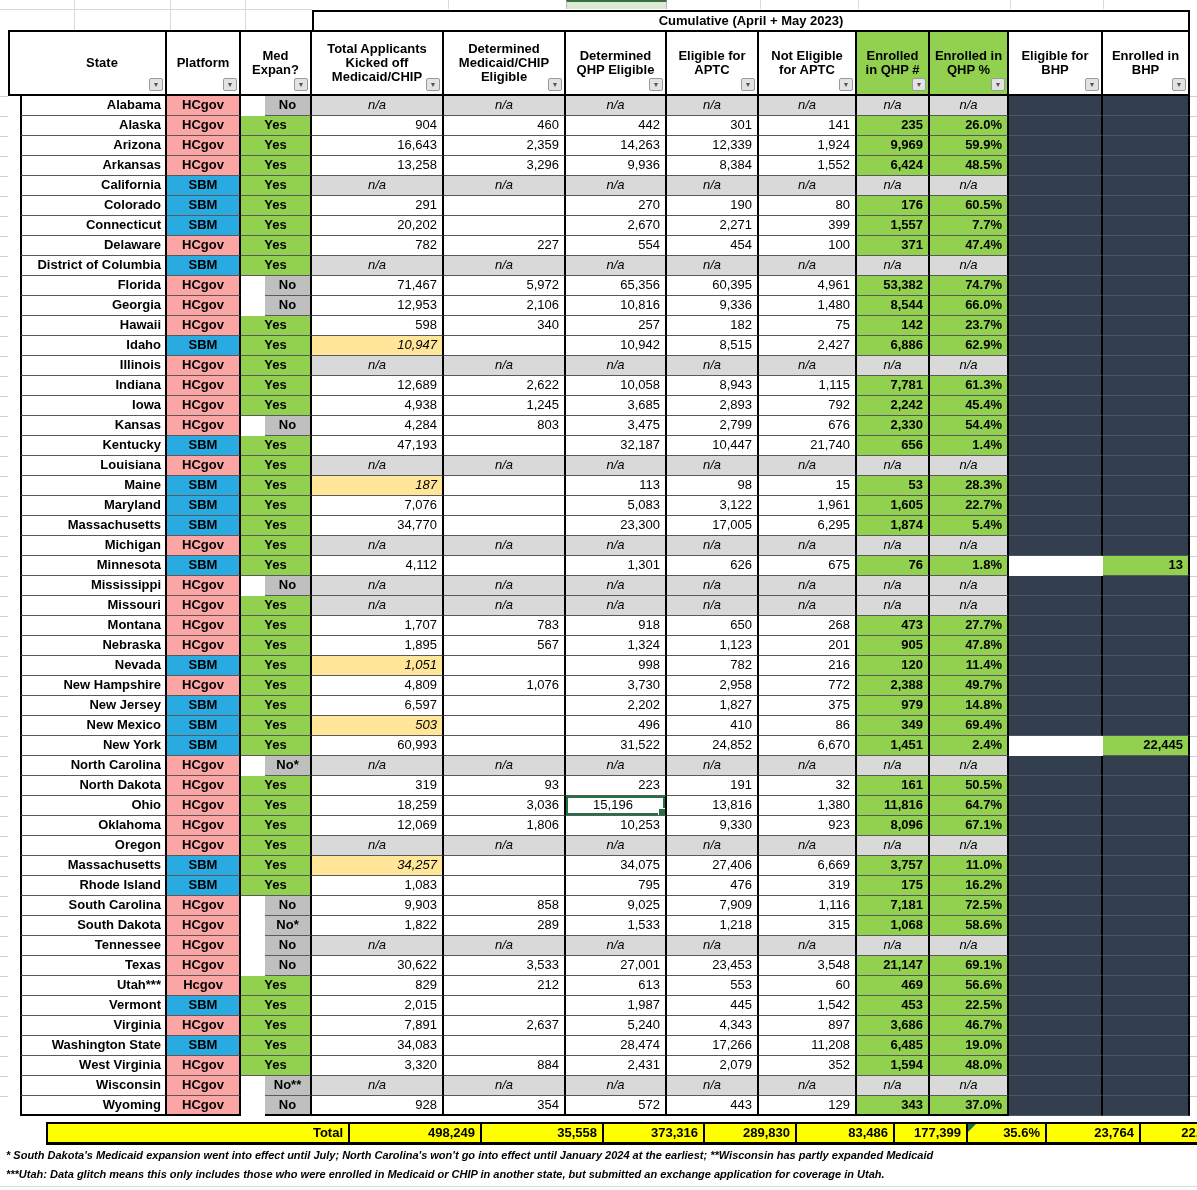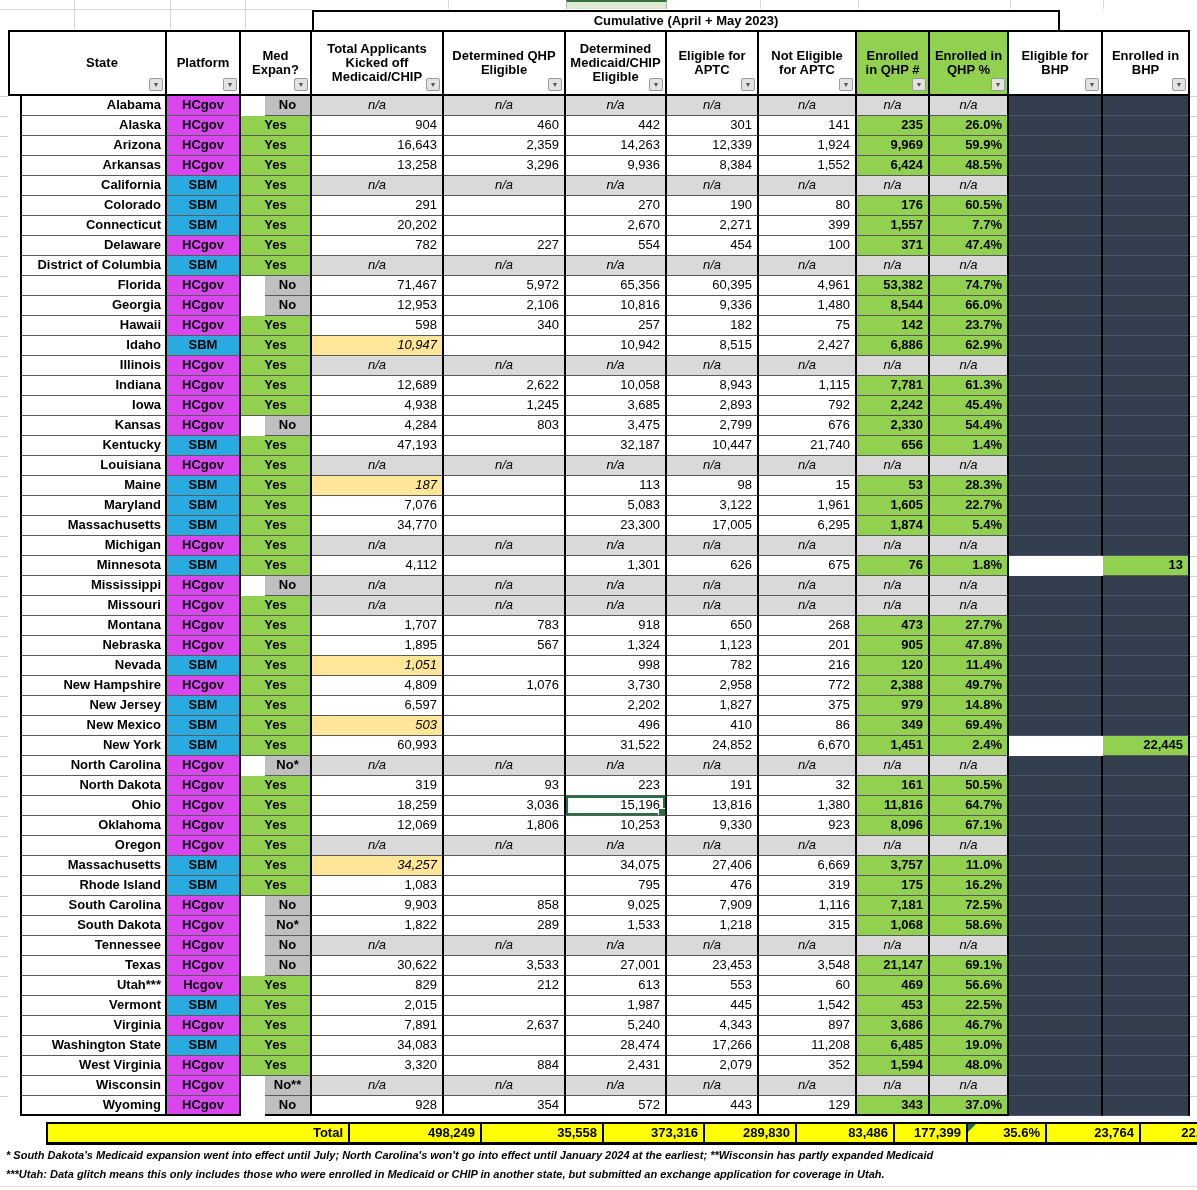--- a/index.html
+++ b/index.html
@@ -13,21 +13,21 @@
   .gutter { position:absolute; left:0; top:96px; width:8px; height:1020px;
     background:repeating-linear-gradient(to bottom,#cfcfcf 0 1px,transparent 1px 20px); }
   .rsliver { position:absolute; left:1190px; top:96px; width:7px; height:1020px;
     background:repeating-linear-gradient(to bottom,#cfcfcf 0 1px,transparent 1px 20px); }
 
   
   .topgreen { position:absolute; left:566px; top:0; width:101px; height:9px;
     background:#dcead3; border-top:2px solid #37703f; border-left:1px solid #b7b7b7; border-right:1px solid #b7b7b7; }
 
   
-  .band { position:absolute; left:312px; top:10px; width:748px; height:20px;
+  .band { position:absolute; left:312px; top:10px; width:878px; height:20px;
     border:2px solid #000; border-bottom:none; background:#fff;
     font-weight:700; font-size:13px; text-align:center; line-height:18px; }
 
   
   .tbl { position:absolute; left:8px; top:30px; width:1182px;
     display:grid;
     grid-template-columns:159px 74px 71px 132px 122px 101px 92px 98px 73px 79px 94px 87px;
     grid-template-rows:66px; grid-auto-rows:20px; background:#fff; }
 
   .hc { height:66px; border-top:2px solid #000; border-bottom:2px solid #000;
@@ -40,34 +40,34 @@
     background:#e3e3e3; border:1px solid #9a9a9a; border-radius:2px;
     font-size:7px; line-height:11px; color:#555; text-align:center; }
 
   .c { height:100%; border-right:2px solid #000; border-bottom:1px solid #5a5a5a;
     font-size:13px; line-height:18px; background:#fff; overflow:hidden;
     white-space:nowrap; position:relative; }
   .cl { border-left:2px solid #000;margin-left:12px; }
   .lastrow { border-bottom:2px solid #000; }
   .st { font-weight:700; text-align:right; padding-right:4px; }
   .ctr { text-align:center; font-weight:700; }
-  .hcgov { background:#d946ef; }
+  .hcgov { background:#fca5a5; }
   .sbm { background:#29ABE2; }
   .yes { background:#92D050; }
   .no { background:#BFBFBF;margin-left:24px; }
   .num { text-align:right; padding-right:5px; }
   .na { background:#D9D9D9; font-style:italic; text-align:center; padding-right:0; font-weight:400; }
   .est { background:#FFE699; font-style:italic; }
   .qn, .qp { background:#92D050; font-weight:700; }
   .bd { background:#333F4F; border-bottom:1px solid #49566a; }
   .bhpv { background:#fff;margin-top:28px; }
   .bhpg { background:#92D050; font-weight:700; }
 
   
-  .sel { box-shadow:inset 0 0 0 2px #217346; z-index:2; }
+  .sel { box-shadow:inset 0 0 0 2px #217346; z-index:2;text-align:center; }
   .sel::after { content:''; position:absolute; right:-1px; bottom:-1px; width:6px;
     height:6px; background:#217346; border:1px solid #fff; z-index:3; }
 
   
   .trow { position:absolute; left:8px; top:1122px; width:1182px; display:grid;
     grid-template-columns:159px 74px 71px 132px 122px 101px 92px 98px 73px 79px 94px 87px;
     grid-auto-rows:23px;padding-left:38px; }
   .tc { background:#FFFF00; border-top:2px solid #000; border-bottom:3px solid #000;
     border-right:2px solid #000; font-weight:700; font-size:13px; line-height:18px;
     text-align:right; padding-right:5px; position:relative; }
@@ -111,25 +111,25 @@
       </div>
       <div class="hc">
         <div class="hl">Med Expan?</div>
         <div class="fb">▼</div>
       </div>
       <div class="hc">
         <div class="hl">Total Applicants Kicked off Medicaid/CHIP</div>
         <div class="fb">▼</div>
       </div>
       <div class="hc">
+        <div class="hl">Determined Medicaid/CHIP Eligible</div>
+        <div class="fb">▼</div>
+      </div>
+      <div class="hc">
         <div class="hl">Determined QHP Eligible</div>
-        <div class="fb">▼</div>
-      </div>
-      <div class="hc">
-        <div class="hl">Determined Medicaid/CHIP Eligible</div>
         <div class="fb">▼</div>
       </div>
       <div class="hc">
         <div class="hl">Eligible for APTC</div>
         <div class="fb">▼</div>
       </div>
       <div class="hc">
         <div class="hl">Not Eligible for APTC</div>
         <div class="fb">▼</div>
       </div>

